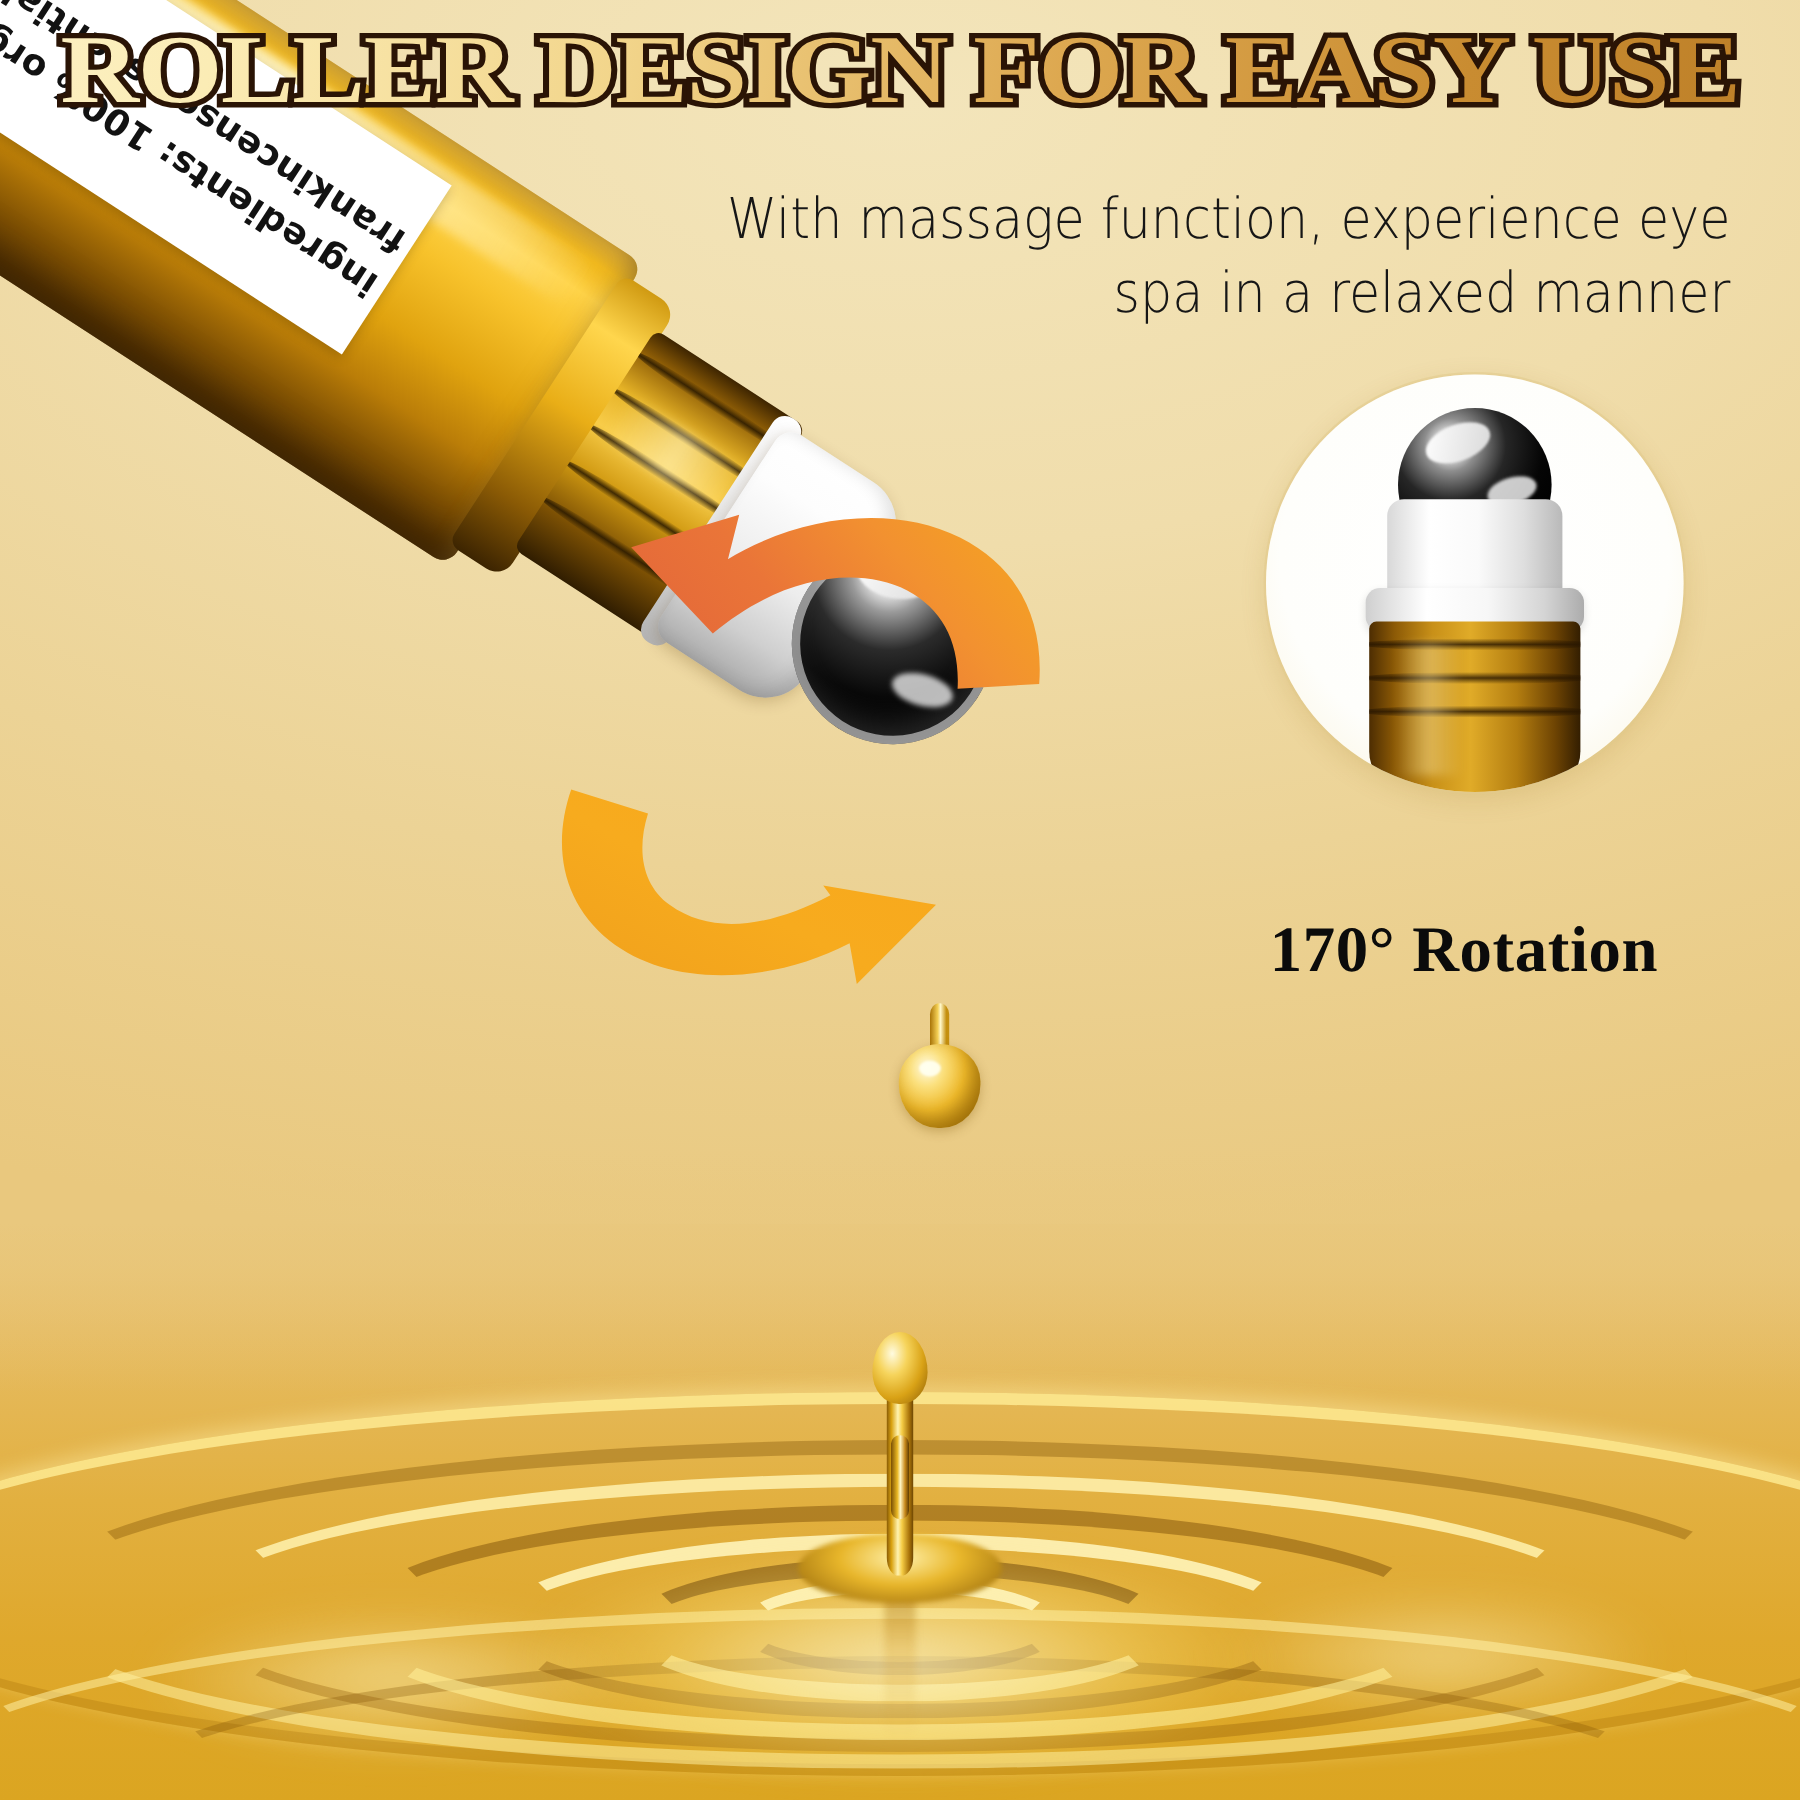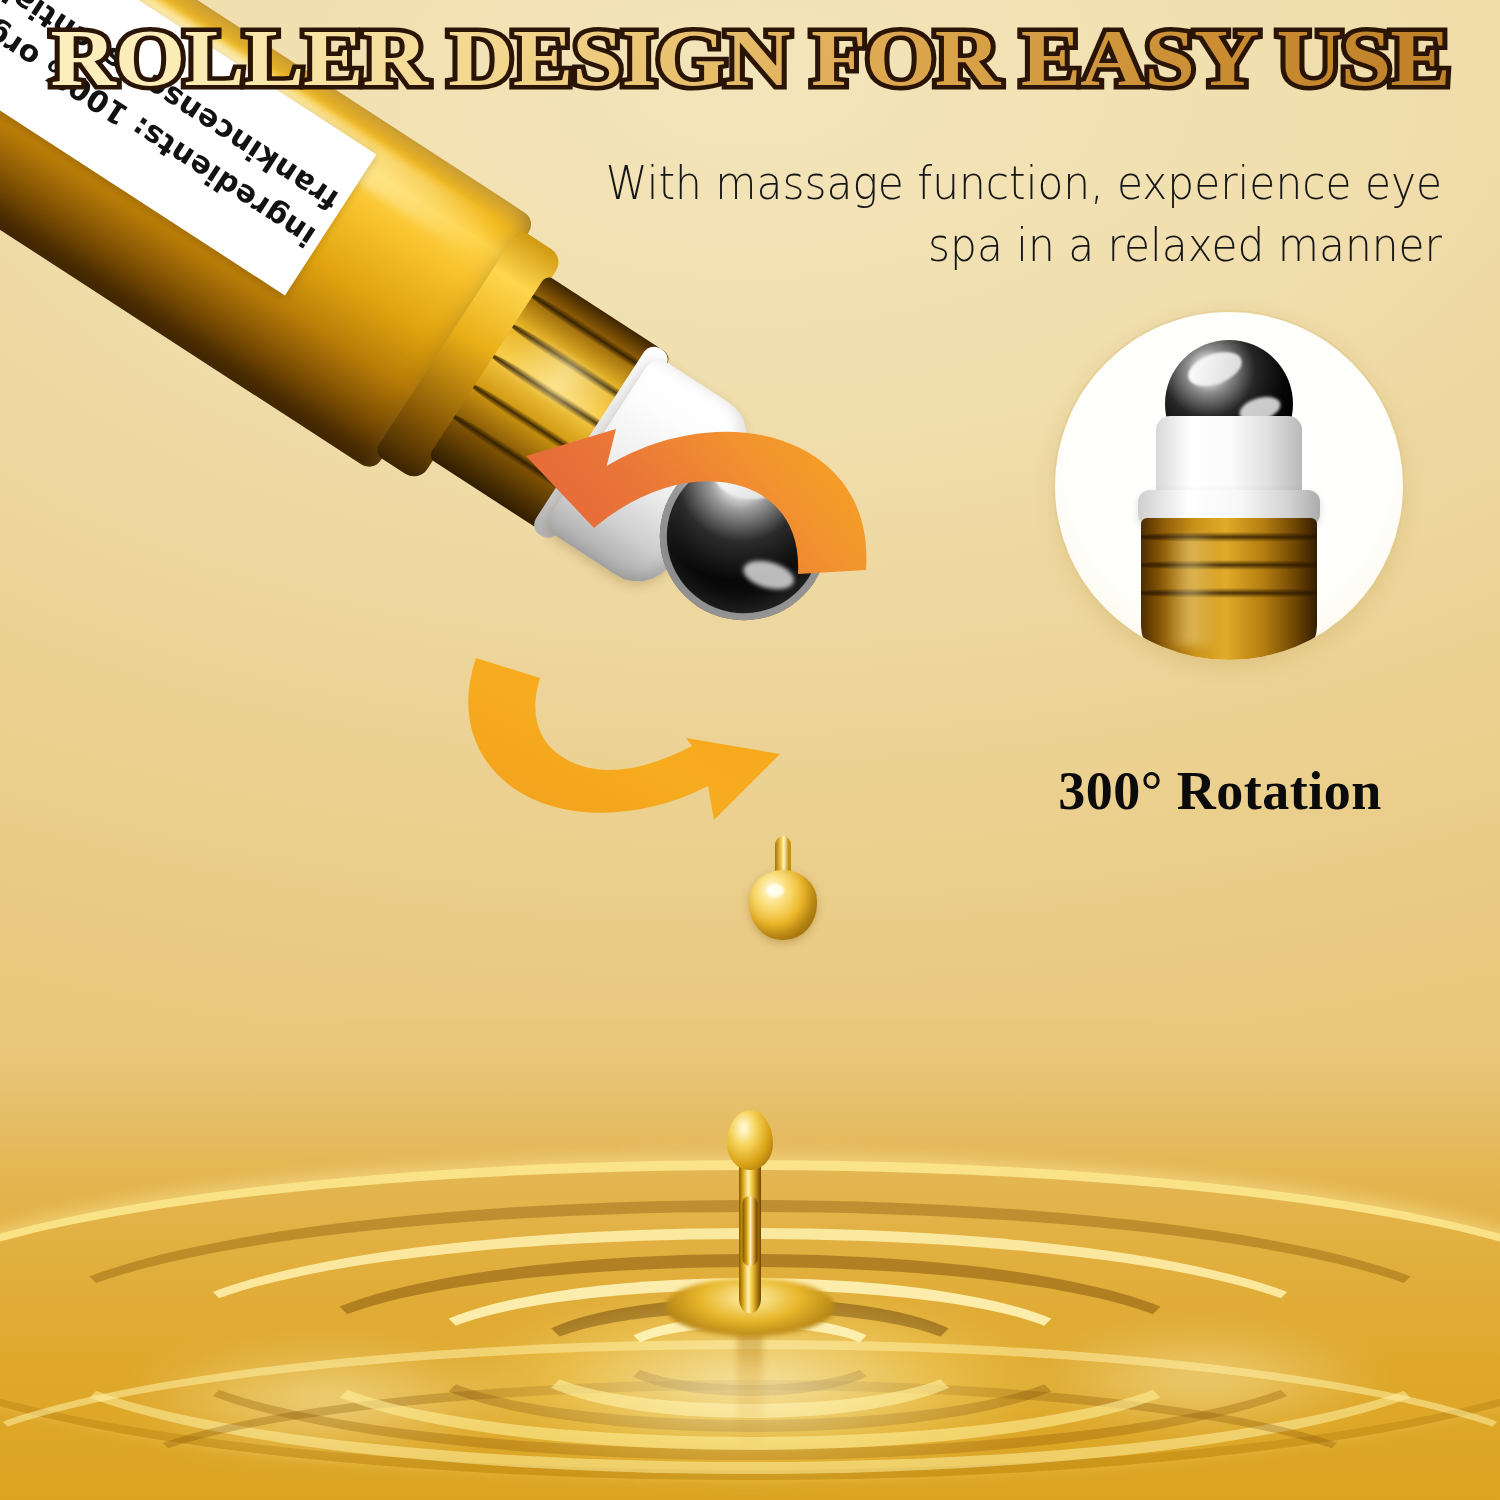--- a/index.html
+++ b/index.html
@@ -415,21 +415,21 @@
     <div class="in-collar"></div>
     <div class="in-flange"></div>
     <div class="in-neck">
       <div class="in-thread in-t1"></div>
       <div class="in-thread in-t2"></div>
       <div class="in-thread in-t3"></div>
       <div class="in-neck-hi"></div>
     </div>
   </div>
 
-  <div class="caption">300° Rotation</div>
+  <div class="caption">170° Rotation</div>
 
   <div class="headline">ROLLER DESIGN FOR EASY USE</div>
   <div class="headline-fill">ROLLER DESIGN FOR EASY USE</div>
 
   <div class="subtitle">
     <span>With massage function, experience eye</span>
     <span>spa in a relaxed manner</span>
   </div>
 
 </div>

